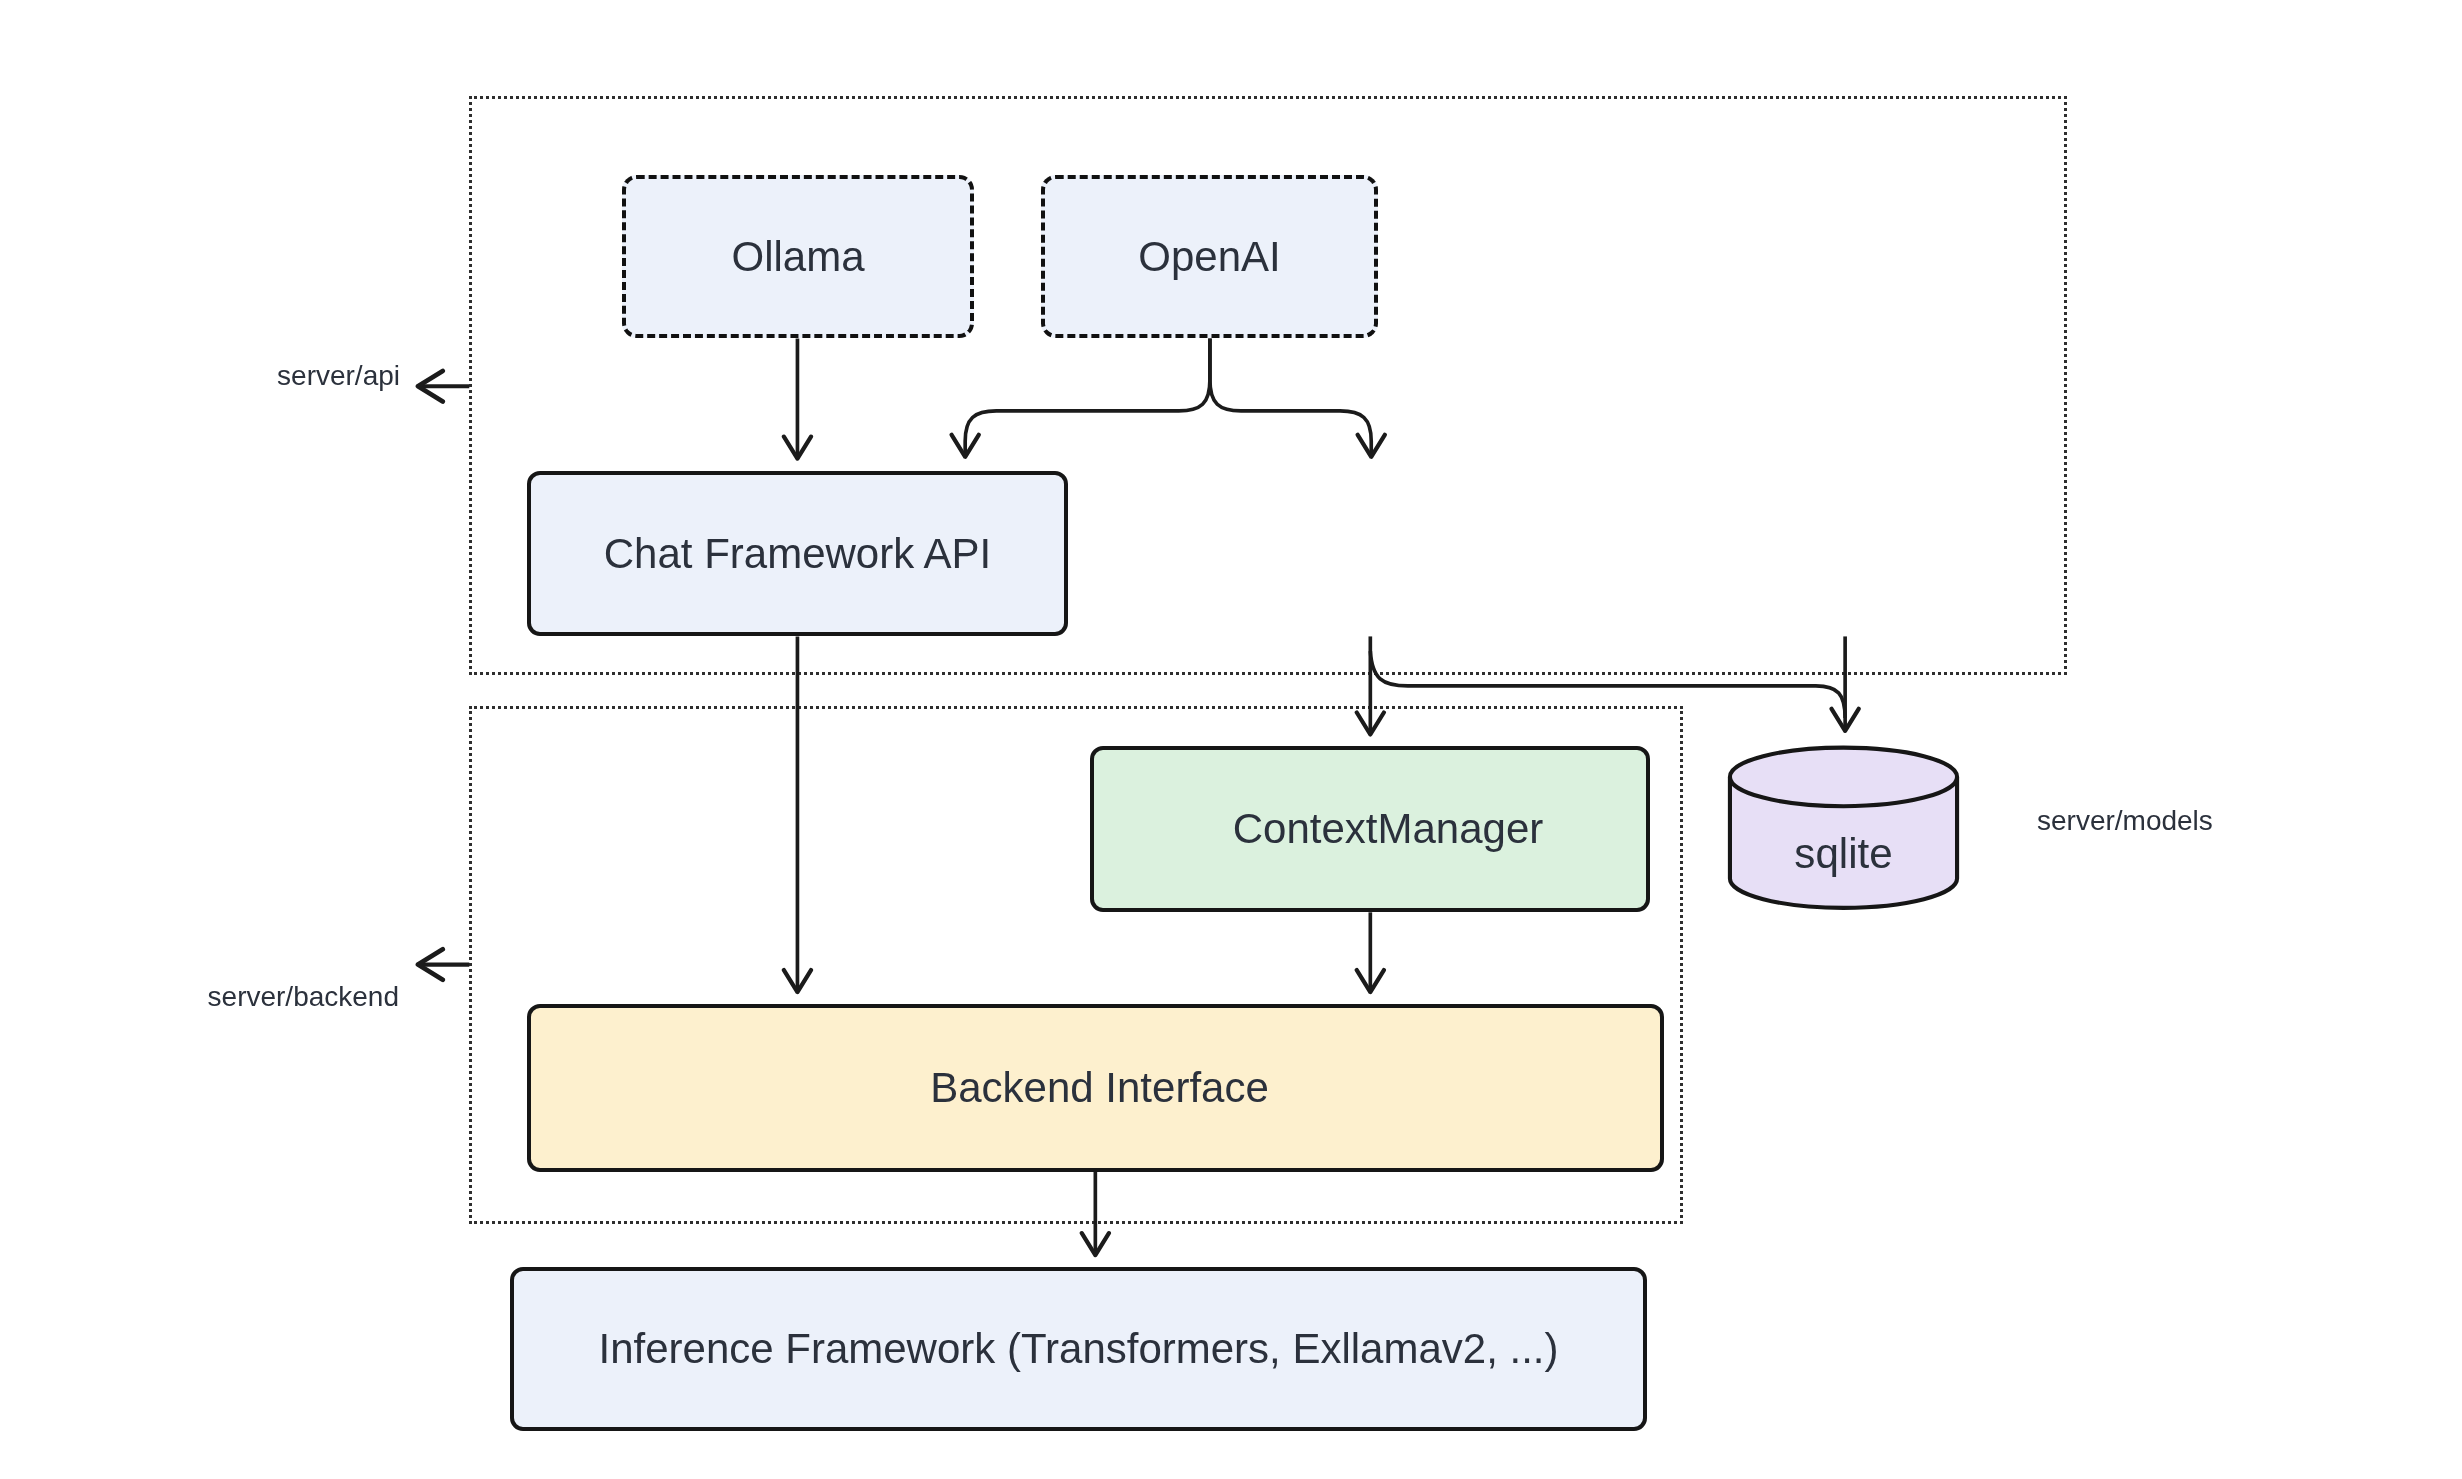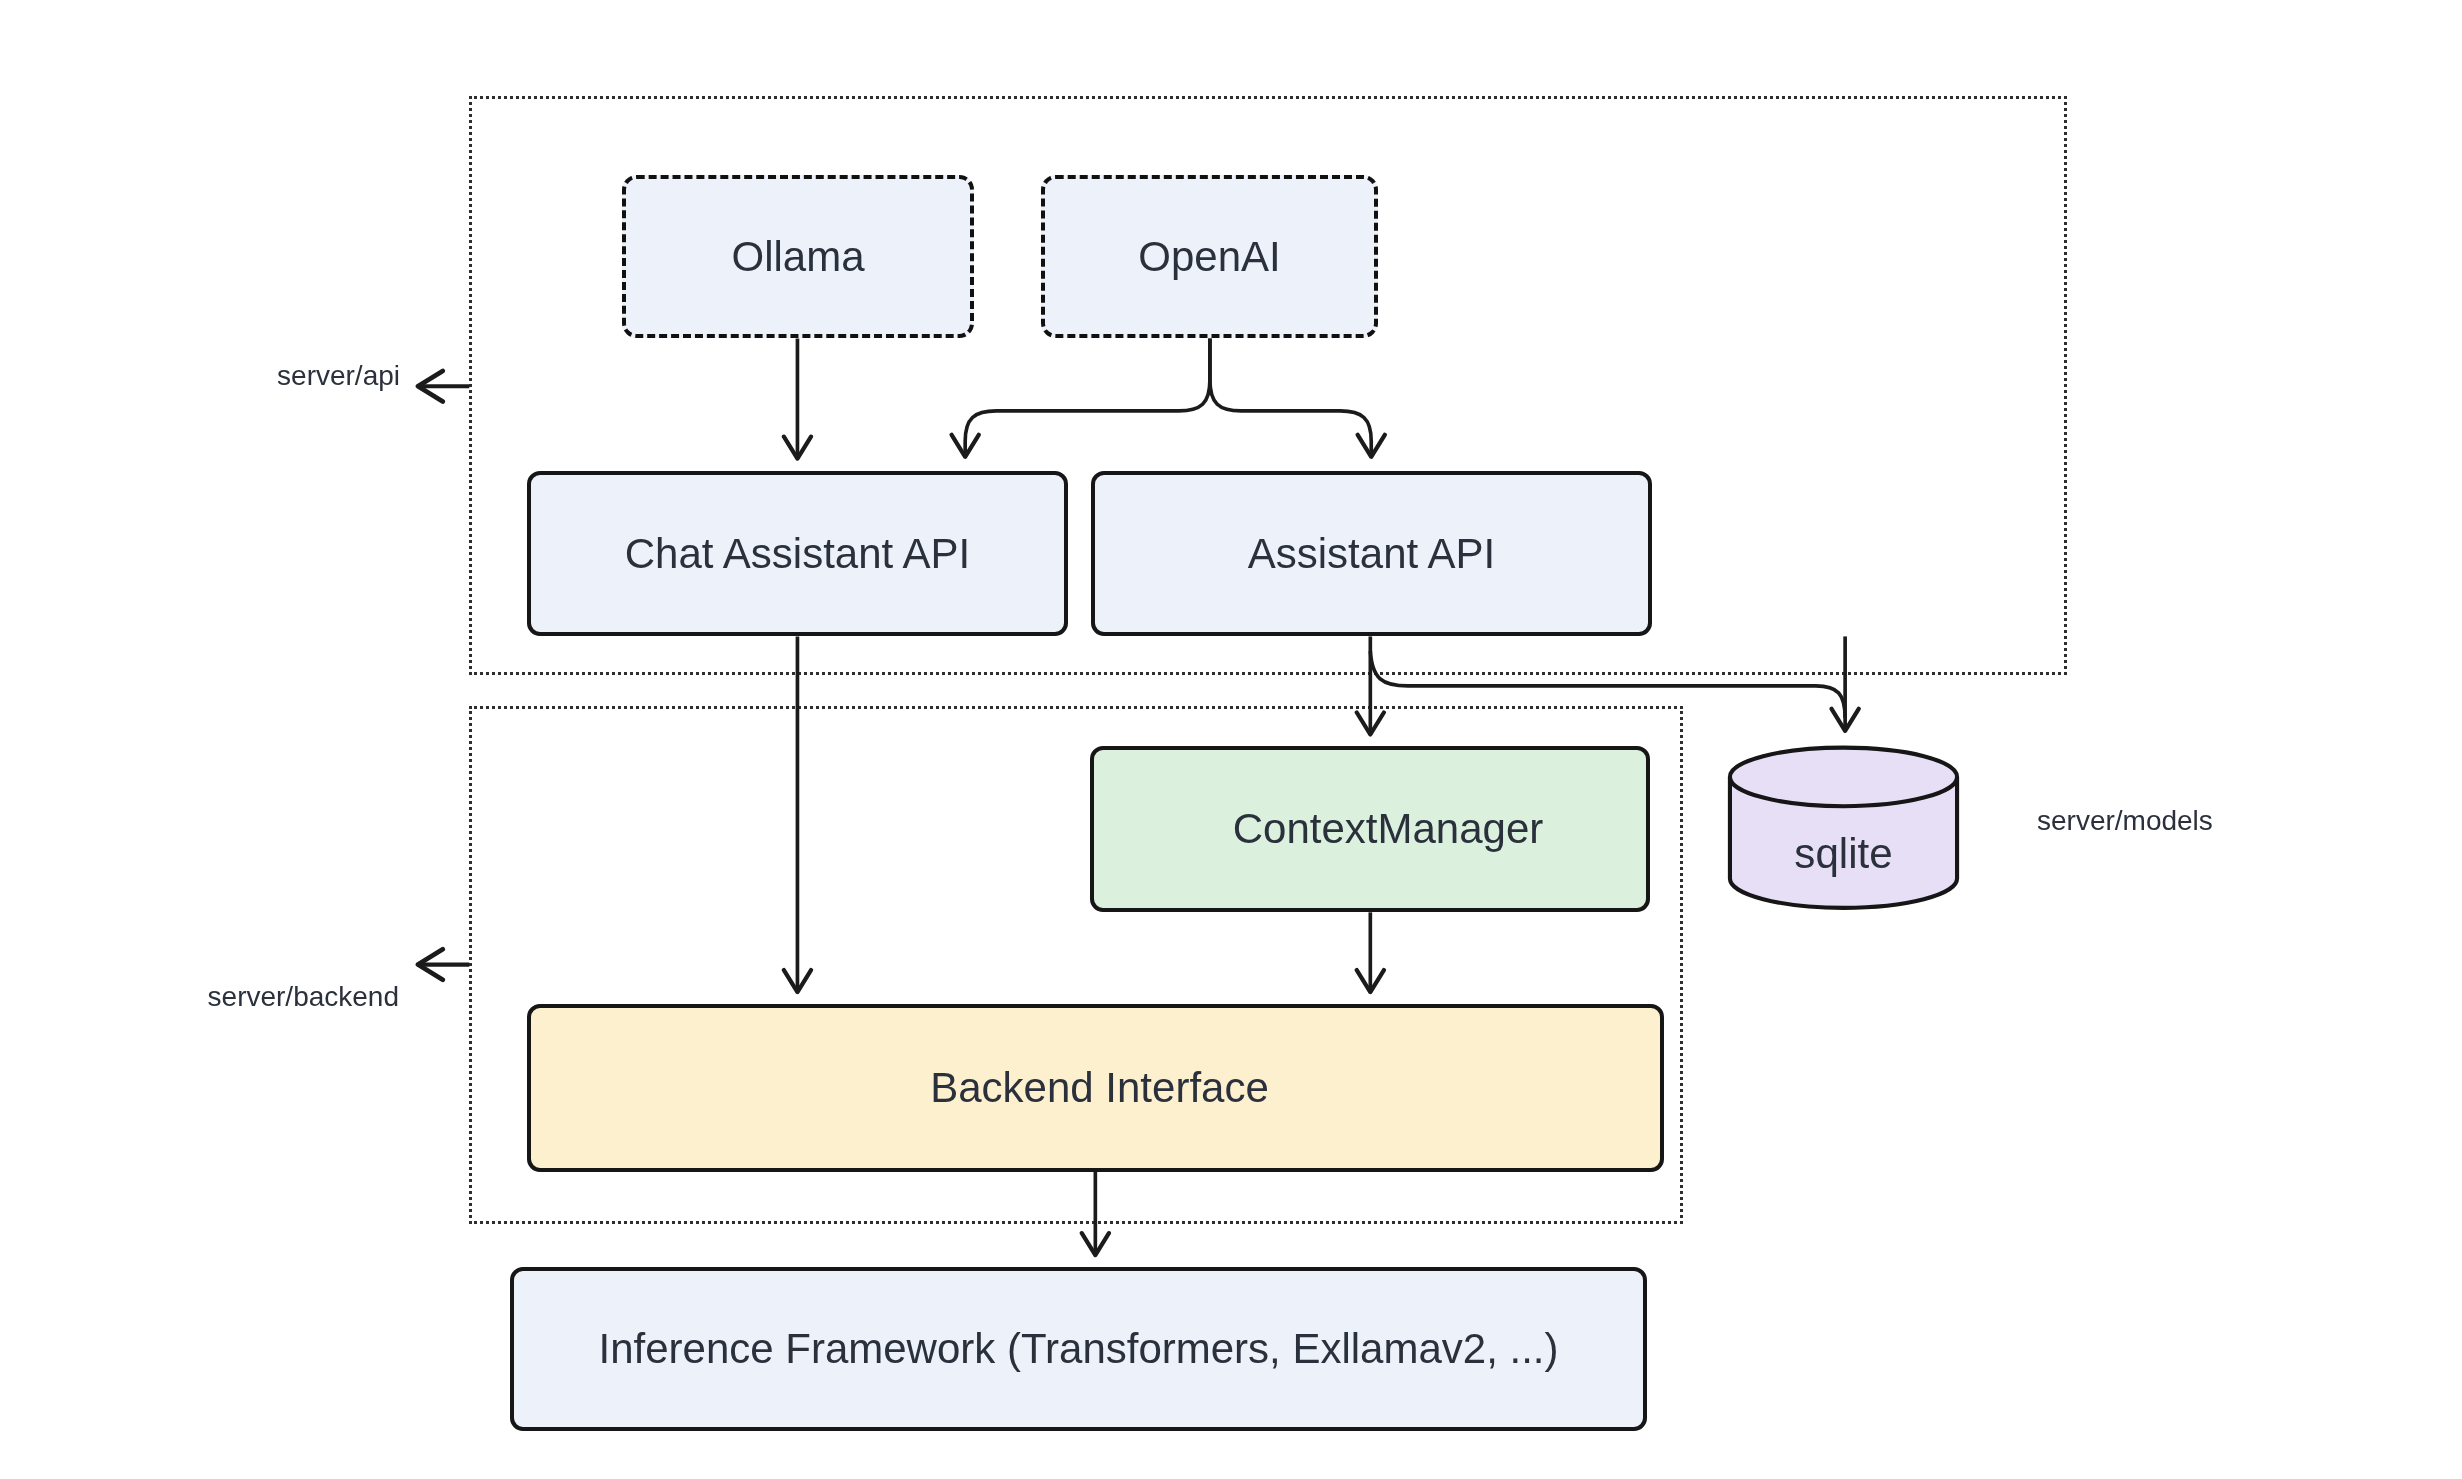--- a/index.html
+++ b/index.html
@@ -113,26 +113,23 @@
 
   <div class="node dashed fill-blue" style="left:622px; top:175px; width:352px; height:163px;">
     <span>Ollama</span>
   </div>
 
   <div class="node dashed fill-blue" style="left:1041px; top:175px; width:337px; height:163px;">
     <span>OpenAI</span>
   </div>
 
   <div class="node fill-blue" style="left:527px; top:471px; width:541px; height:165px;">
-    <span>Chat Assistant API</span>
+    <span>Chat Framework API</span>
   </div>
 
-  <div class="node fill-blue" style="left:1091px; top:471px; width:561px; height:165px;">
-    <span>Assistant API</span>
-  </div>
 
 
   <div class="node fill-green" style="left:1090px; top:746px; width:560px; height:166px;padding-left:36px;">
     <span>ContextManager</span>
   </div>
 
   <svg id="sqlite-node" viewBox="0 0 258 190">
     <g>
       <path class="cyl-shape" d="M5 37 L5 148 A124 32 0 0 0 253 148 L253 37"></path>
       <ellipse class="cyl-shape" cx="129" cy="37" rx="124" ry="32"></ellipse>

